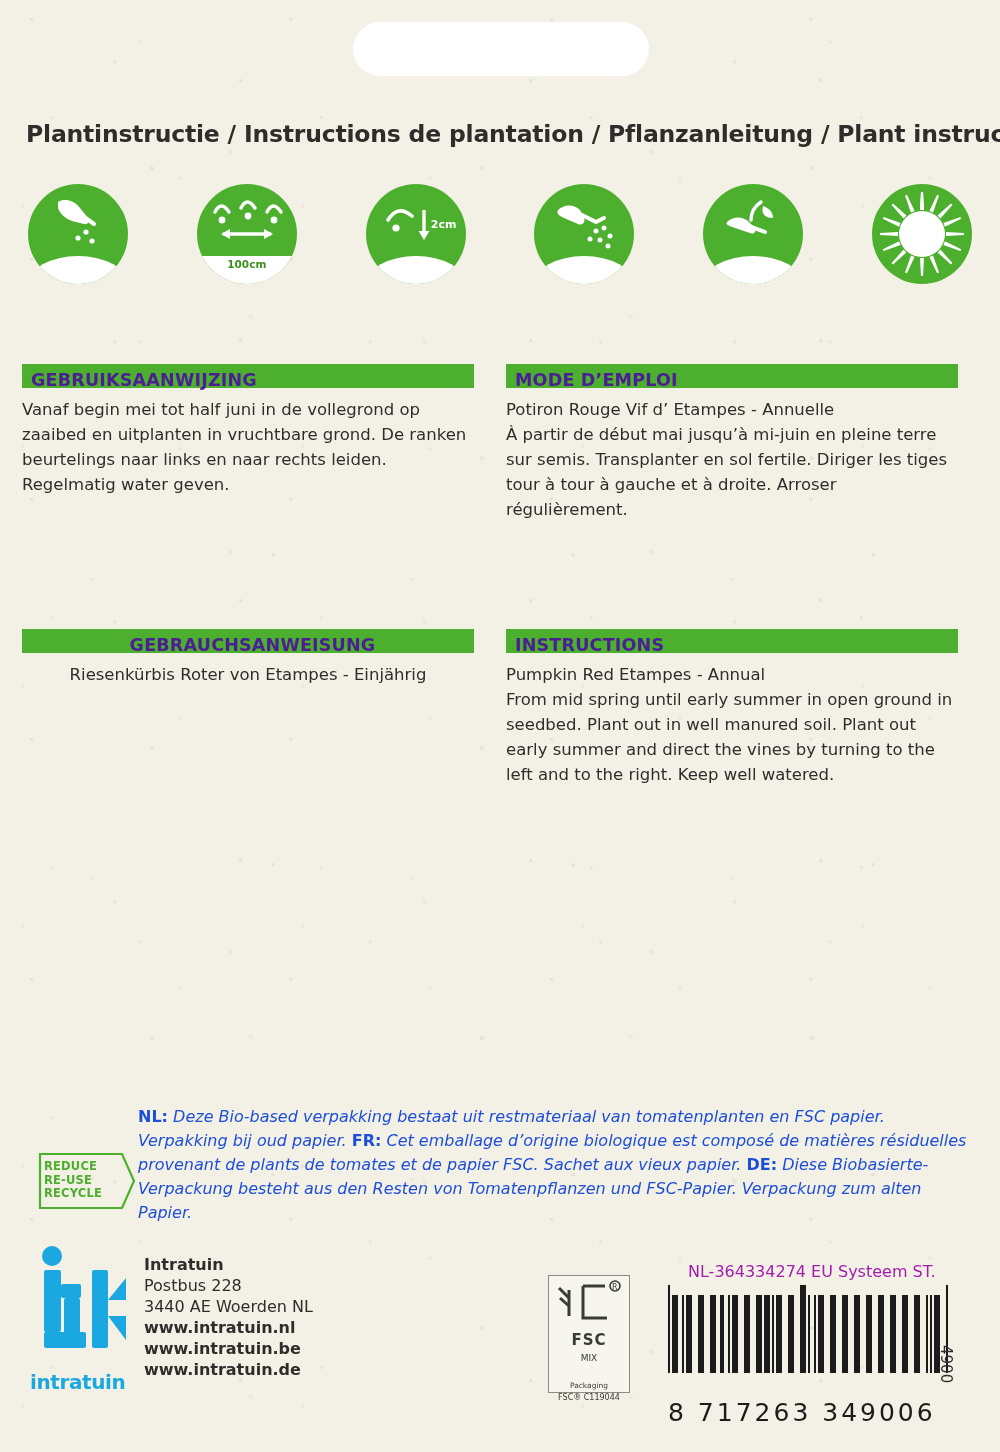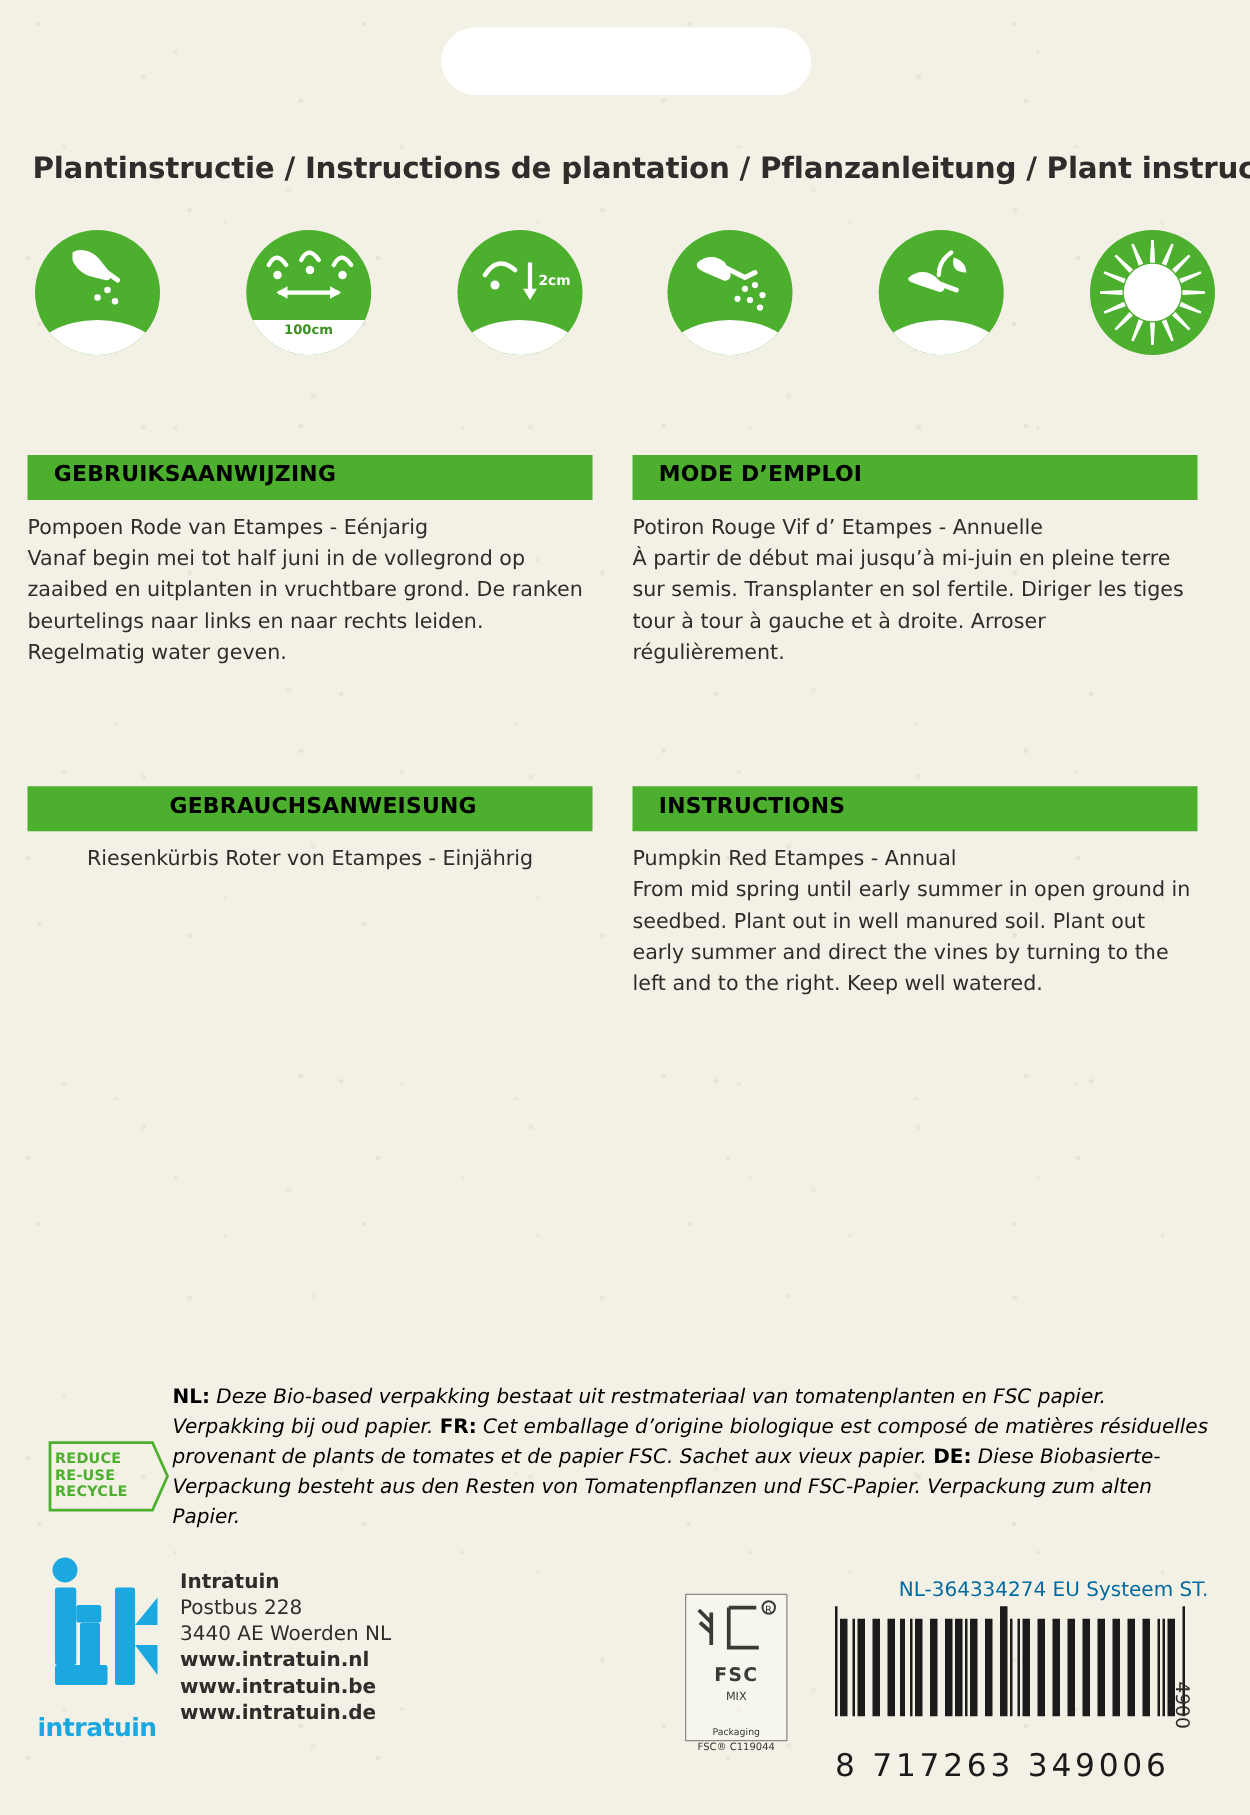--- a/index.html
+++ b/index.html
@@ -76,44 +76,44 @@
   }
   .picto .lbl-dark {
     position: absolute; text-align: center;
     font-size: 10.5px; font-weight: bold; color: #3d8f22;
   }
   .picto svg { position: absolute; left: 0; top: 0; }
 
   
   .block { position: absolute; width: 452px; }
   .block .hdr {
-    background: #4caf2e; color: #000000;
+    background: #4caf2e; color: #4c1d95;
     font-size: 17.5px; font-weight: bold; letter-spacing: 0.2px;
-    padding: 6px 0 7px 21px;
-    height: 36px;
+    padding: 6px 0 7px 9px;
+    height: 24px;
   }
   .block .body {
     margin-top: 9px;
     font-size: 16.5px; line-height: 25px; color: #2e2d2b;
   }
   .block .body .cultivar { display: block; }
 
   
   .recycle-badge {
     position: absolute; left: 36px; top: 1150px;
     width: 78px; height: 62px;
   }
   .recycle-badge .txt {
     position: absolute; left: 8px; top: 10px;
     font-size: 11.5px; line-height: 13.5px; color: #4caf2e; font-weight: bold;
     letter-spacing: 0.2px;
   }
   .footnote {
     position: absolute; left: 138px; top: 1105px; width: 840px;
-    font-size: 16px; line-height: 24px; color: #000000;
+    font-size: 16px; line-height: 24px; color: #1d4ed8;
     font-family: "DejaVu Sans", sans-serif;
     font-style: italic;
   }
   .footnote b { font-style: normal; font-weight: bold; }
 
   
   .brand-block { position: absolute; left: 30px; top: 1244px; display: flex; align-items: flex-start; }
   .brand-logo { width: 100px; height: 150px; position: relative; }
   .brand-wordmark {
     position: absolute; left: 0; bottom: 0;
@@ -130,22 +130,22 @@
     width: 82px; height: 118px;
     border: 1.5px solid #8a8a82; background: rgba(255,255,255,0.35);
     text-align: center;
   }
   .fsc-box .fsc-label { font-size: 15px; font-weight: bold; color: #3a3a36; letter-spacing: 1px; margin-top: 1px;}
   .fsc-box .fsc-mix { font-size: 9px; color: #3a3a36; margin-top: 4px; }
   .fsc-box .fsc-pack { font-size: 7.5px; color: #3a3a36; margin-top: 18px; }
   .fsc-box .fsc-code { font-size: 8px; color: #3a3a36; margin-top: 3px; }
 
   .ean-label {
-    position: absolute; left: 719px; top: 1262px;
-    font-size: 16px; color: #0369a1;
+    position: absolute; left: 688px; top: 1262px;
+    font-size: 16px; color: #a21caf;
   }
   .barcode-wrap { position: absolute; left: 668px; top: 1285px; }
   .barcode { display: flex; align-items: flex-end; height: 88px; }
   .barcode i { display: block; background: #1b1b1b; margin-right: 0; }
   .ean-digits {
     position: absolute; left: 668px; top: 1382px; width: 292px;
     font-size: 25px; letter-spacing: 3px; color: #1b1b1b;
     font-family: "DejaVu Sans", sans-serif;
     margin-top: 16px;
   }
@@ -259,21 +259,20 @@
           <path d="M49 8 L51 8 L52 26 L48 26 Z" transform="rotate(315 50 50)"></path>
           <path d="M49 8 L51 8 L52 26 L48 26 Z" transform="rotate(337.5 50 50)"></path>
         </g>
       </svg>
     </div>
   </div>
 
   <div class="block" style="left:22px; top:364px;">
     <div class="hdr">GEBRUIKSAANWIJZING</div>
     <div class="body">
-      <span class="cultivar">Pompoen Rode van Etampes - Eénjarig</span>
       <span>Vanaf begin mei tot half juni in de vollegrond op zaaibed en uitplanten in vruchtbare grond. De ranken beurtelings naar links en naar rechts leiden. Regelmatig water geven.</span>
     </div>
   </div>
 
   <div class="block" style="left:506px; top:364px;">
     <div class="hdr">MODE D’EMPLOI</div>
     <div class="body">
       <span class="cultivar">Potiron Rouge Vif d’ Etampes - Annuelle</span>
       <span>À partir de début mai jusqu’à mi-juin en pleine terre sur semis. Transplanter en sol fertile. Diriger les tiges tour à tour à gauche et à droite. Arroser régulièrement.</span>
     </div>

